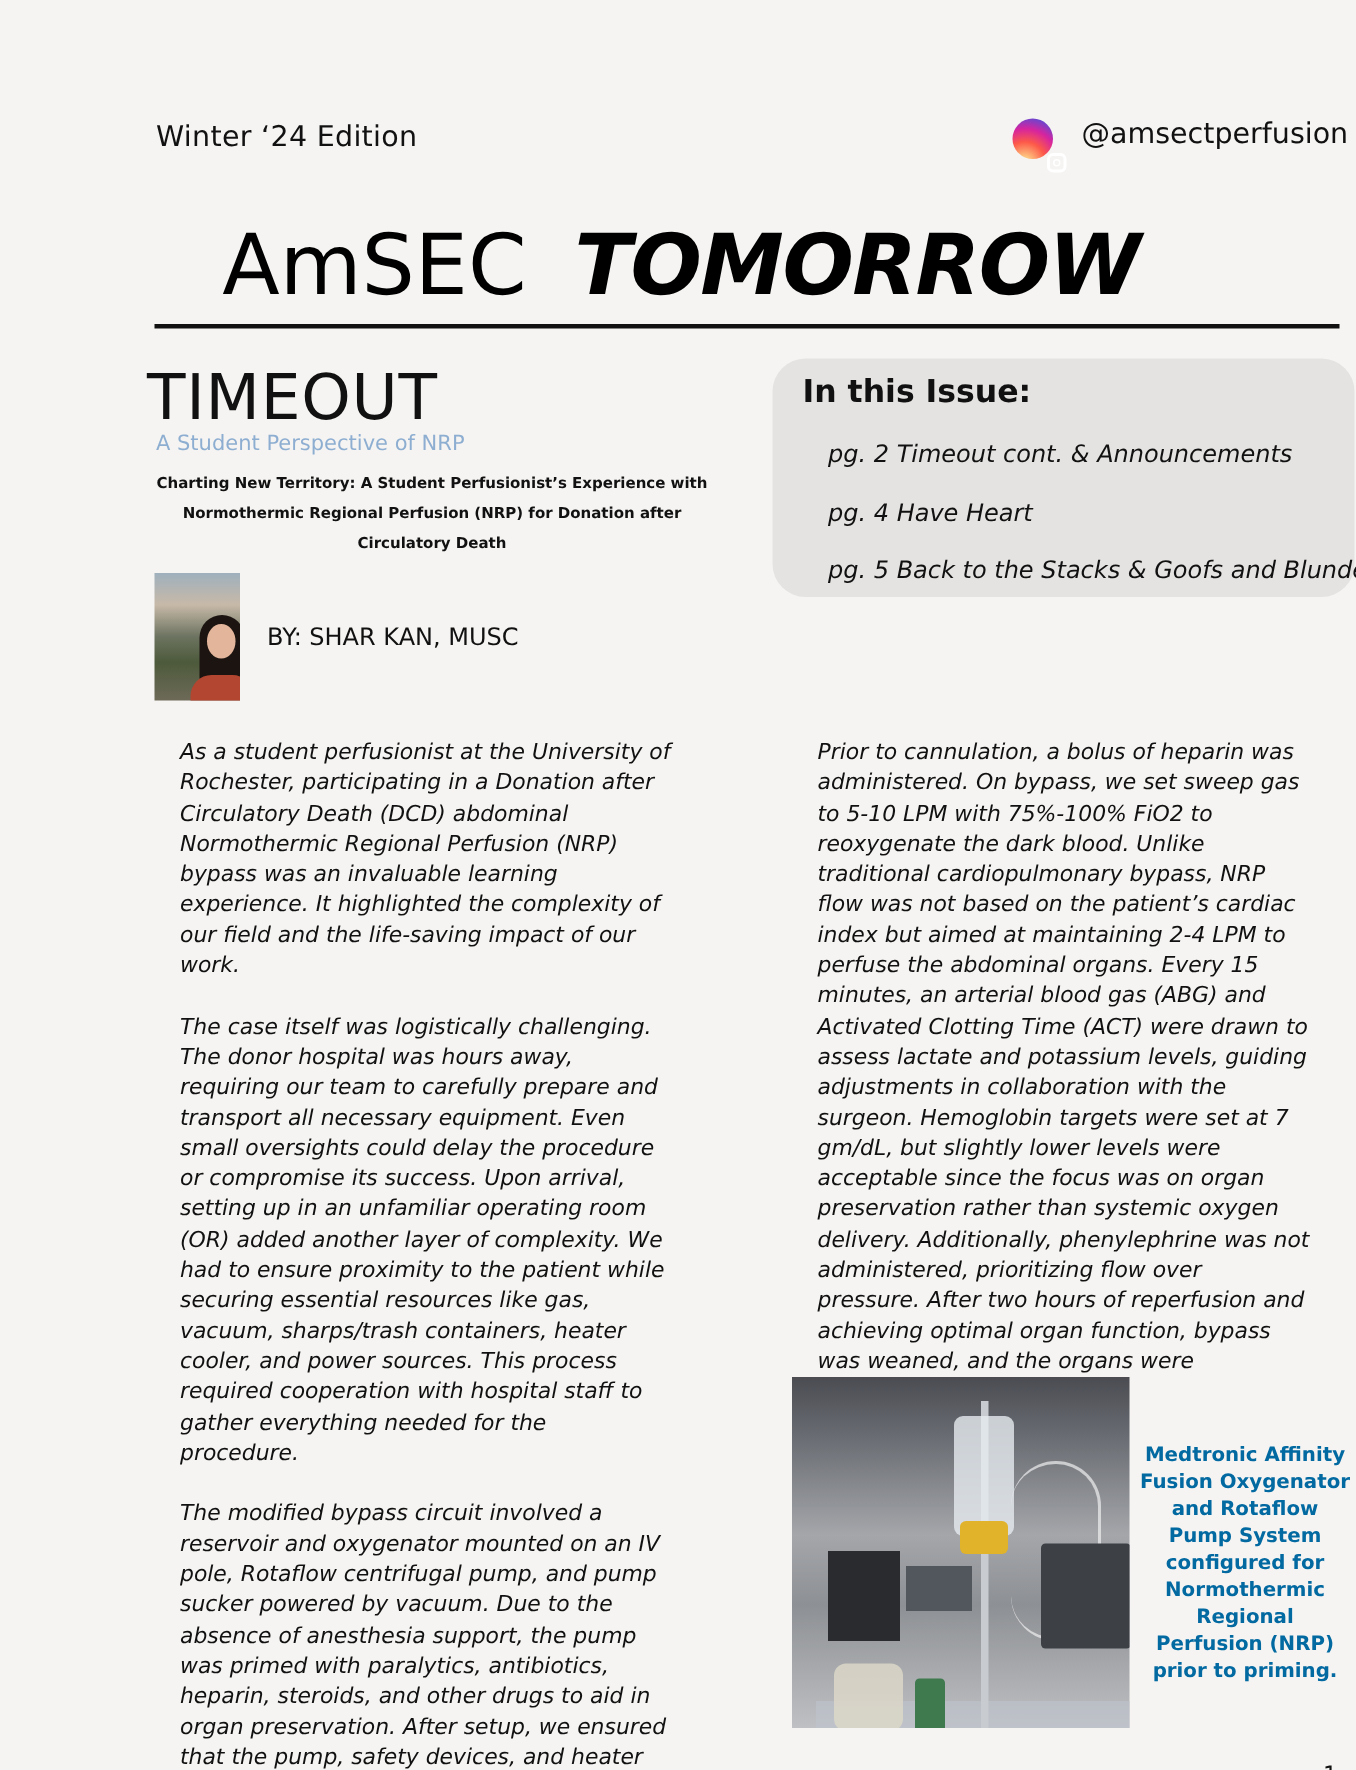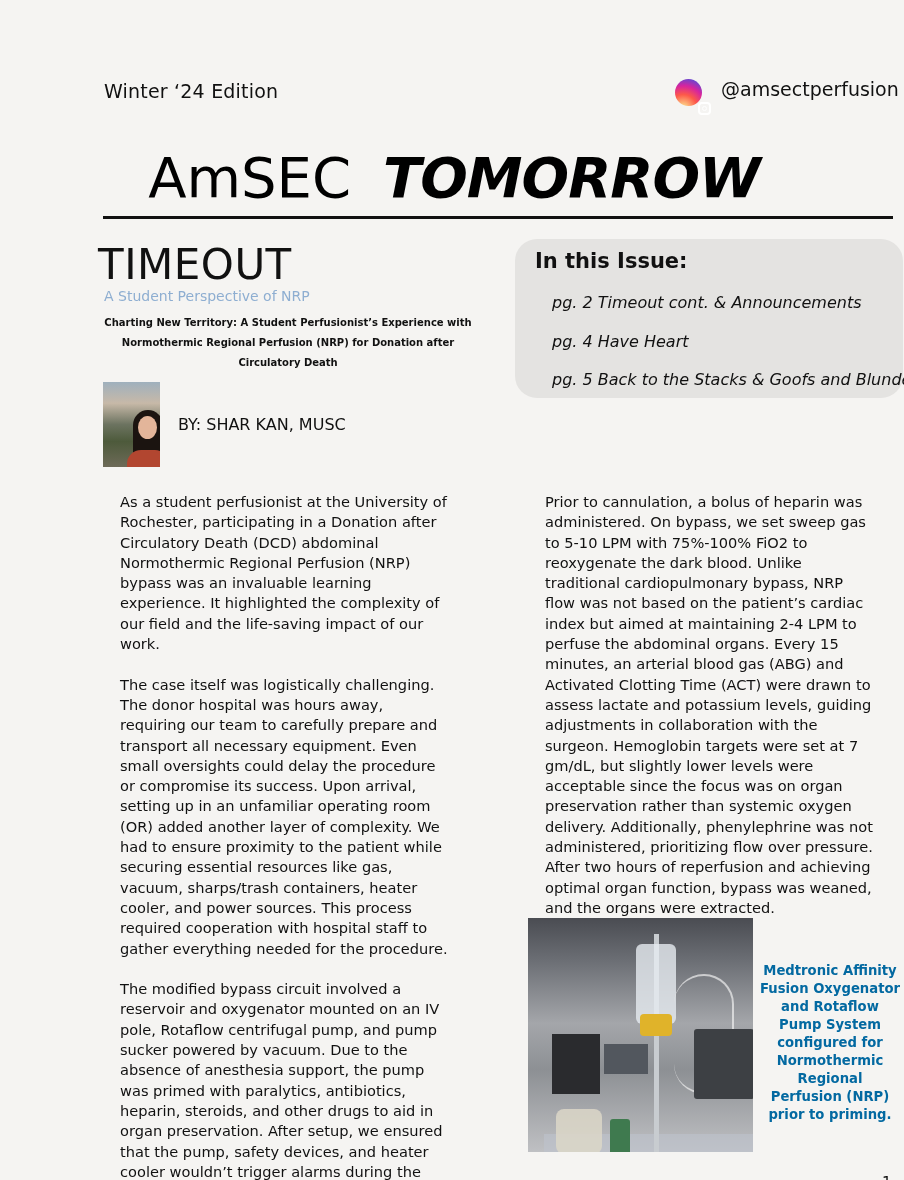--- a/index.html
+++ b/index.html
@@ -95,21 +95,21 @@
   }
   #issue-list li {
     font-size: 16px; font-style: italic; line-height: 22.6px; color: #111;
     white-space: nowrap;
   }
 
   .col {
     font-size: 14.6px; line-height: 20.3px; color: #111;
     font-family: "DejaVu Sans", sans-serif;
   }
-  .col p { margin-bottom: 20.3px; }
+  .col p { margin-bottom: 20.3px; font-style: italic; }
   #col-left { left: 56px; top: 428px; width: 360px; }
   #col-right { left: 481px; top: 428px; width: 360px; }
 
   #equip-photo {
     left: 480px; top: 870px; width: 225px; height: 234px; overflow: hidden;
     background: linear-gradient(180deg, #4a4c52 0%, #6b6e74 18%, #a4a6aa 45%, #8d9094 65%, #bfc0c3 100%);
   }
   #equip-photo .pole { position: absolute; left: 110px; top: 0; width: 5px; height: 234px; background: #c8ccd0; }
   #equip-photo .res { position: absolute; left: 92px; top: 10px; width: 40px; height: 80px; background: rgba(230,235,240,0.8); border-radius: 6px; }
   #equip-photo .oxy { position: absolute; left: 96px; top: 80px; width: 32px; height: 22px; background: #e0b32a; border-radius: 4px; }

